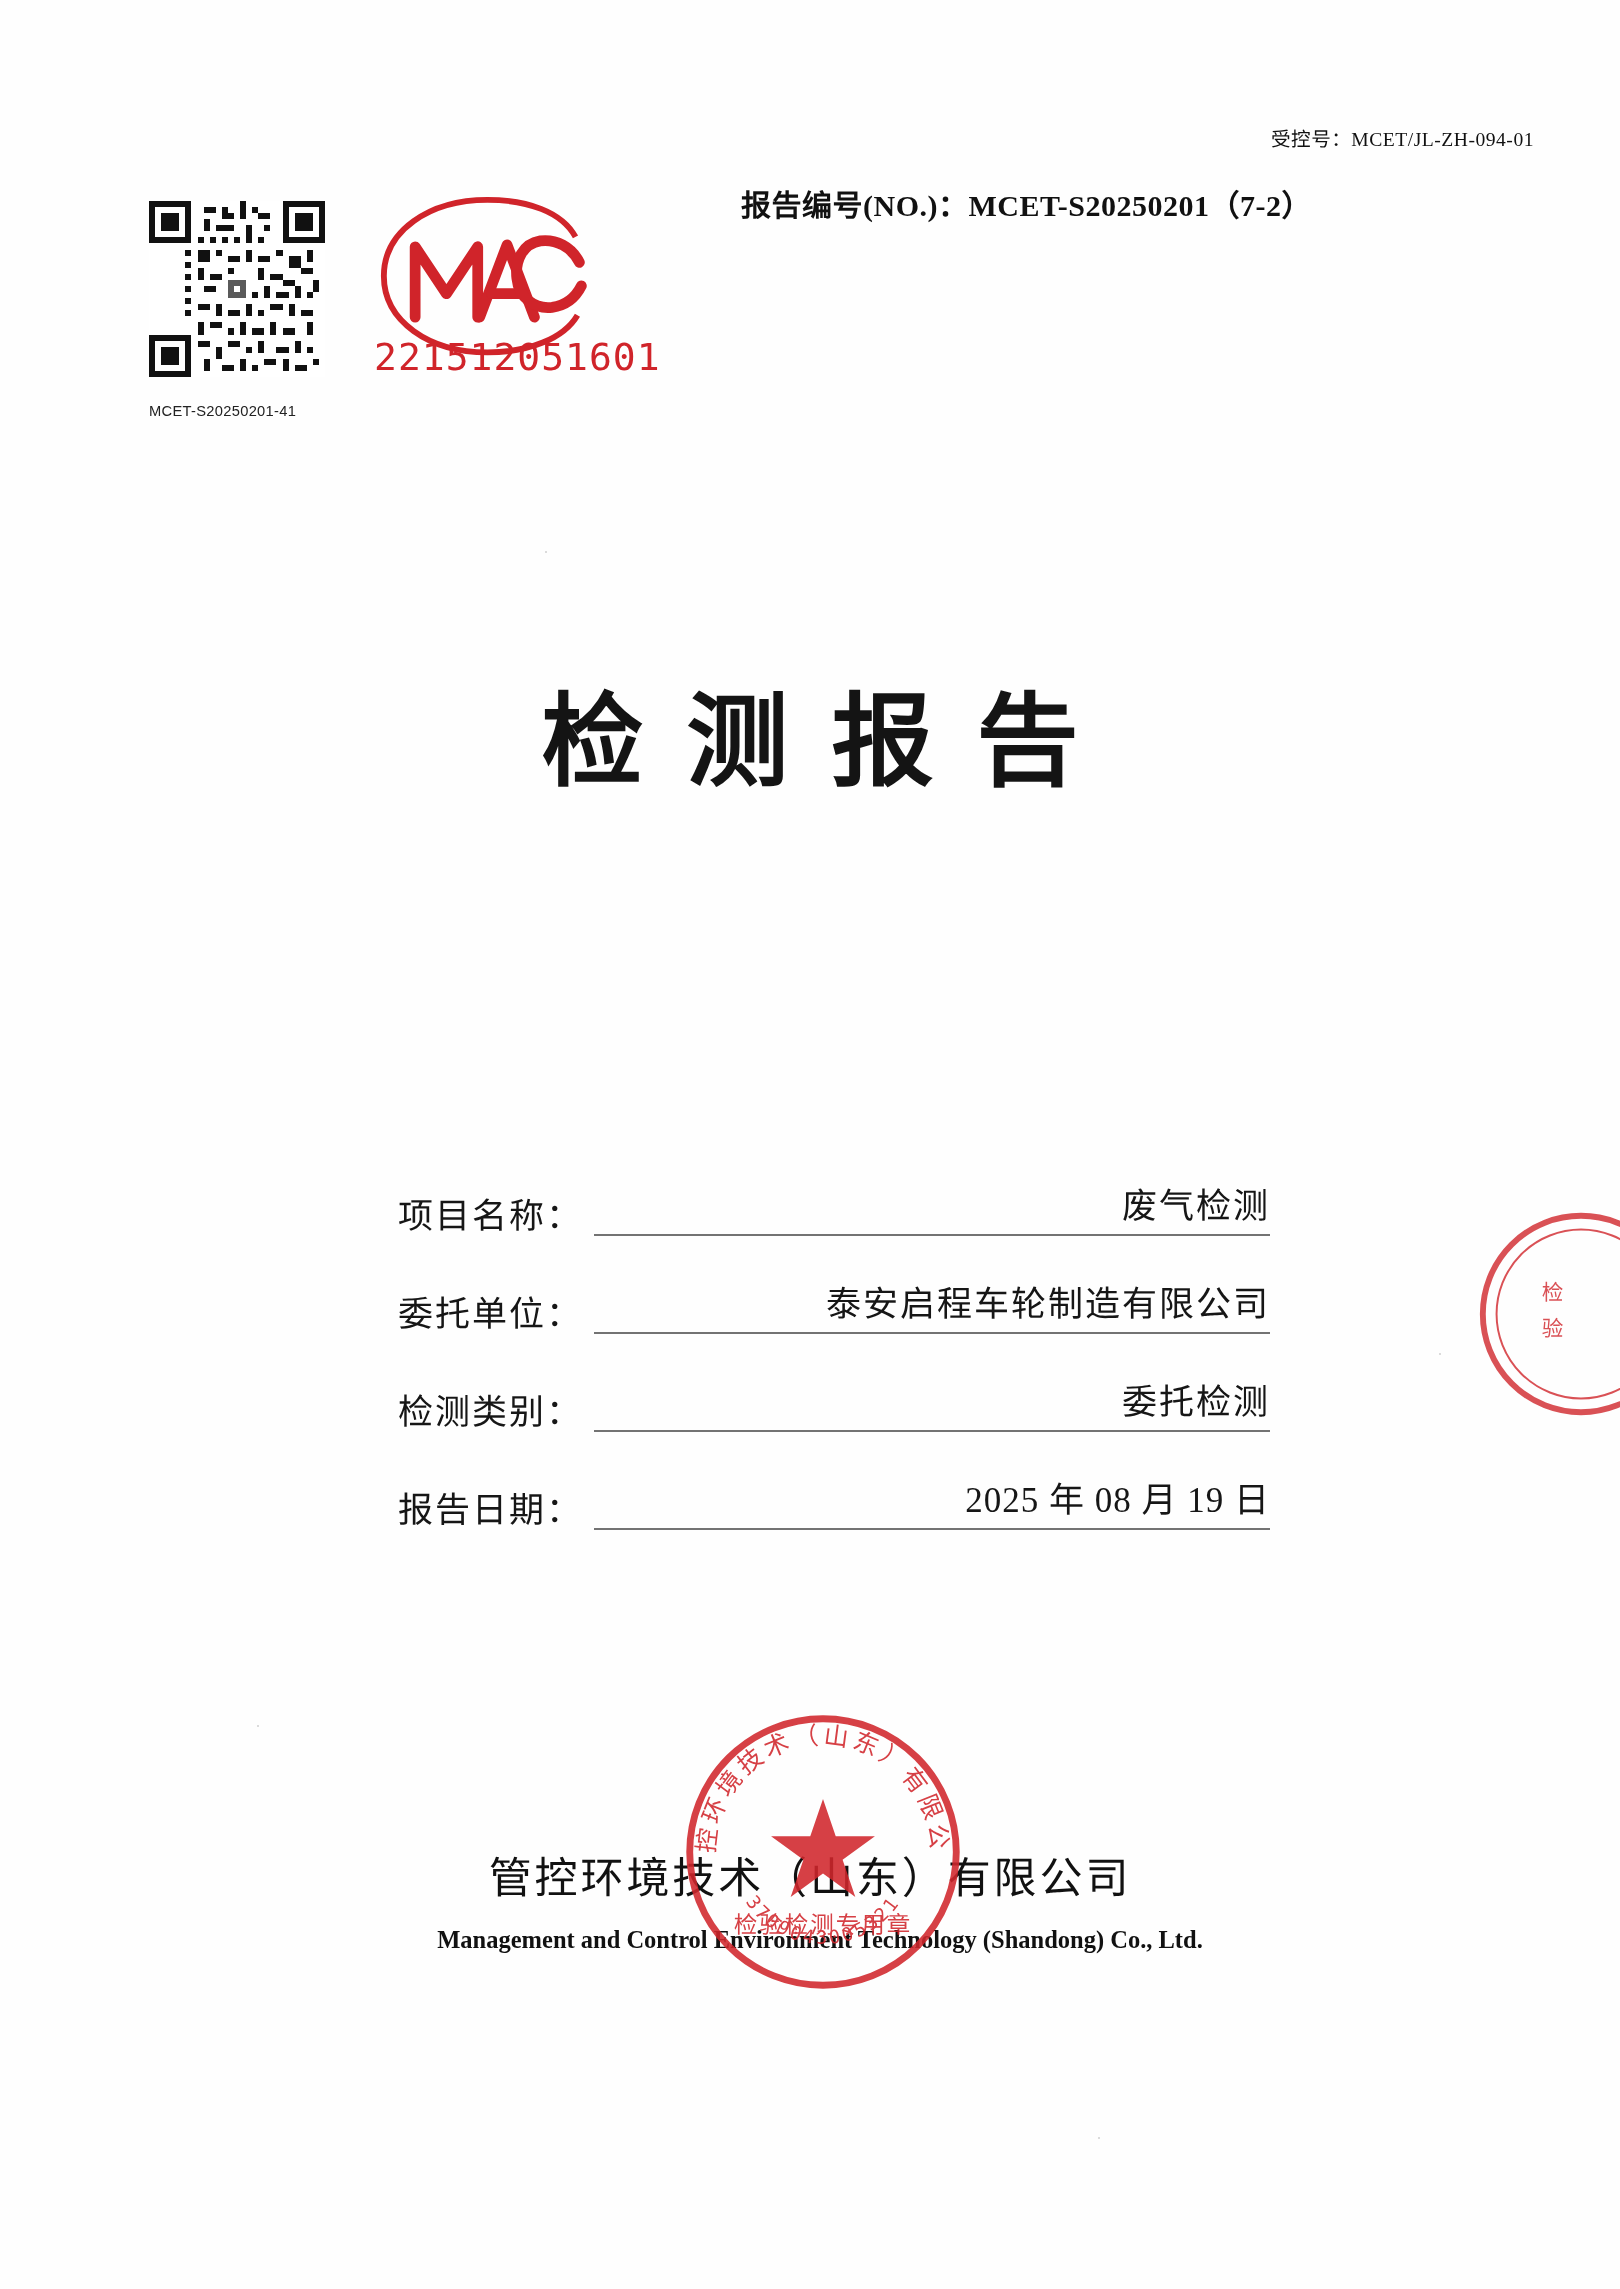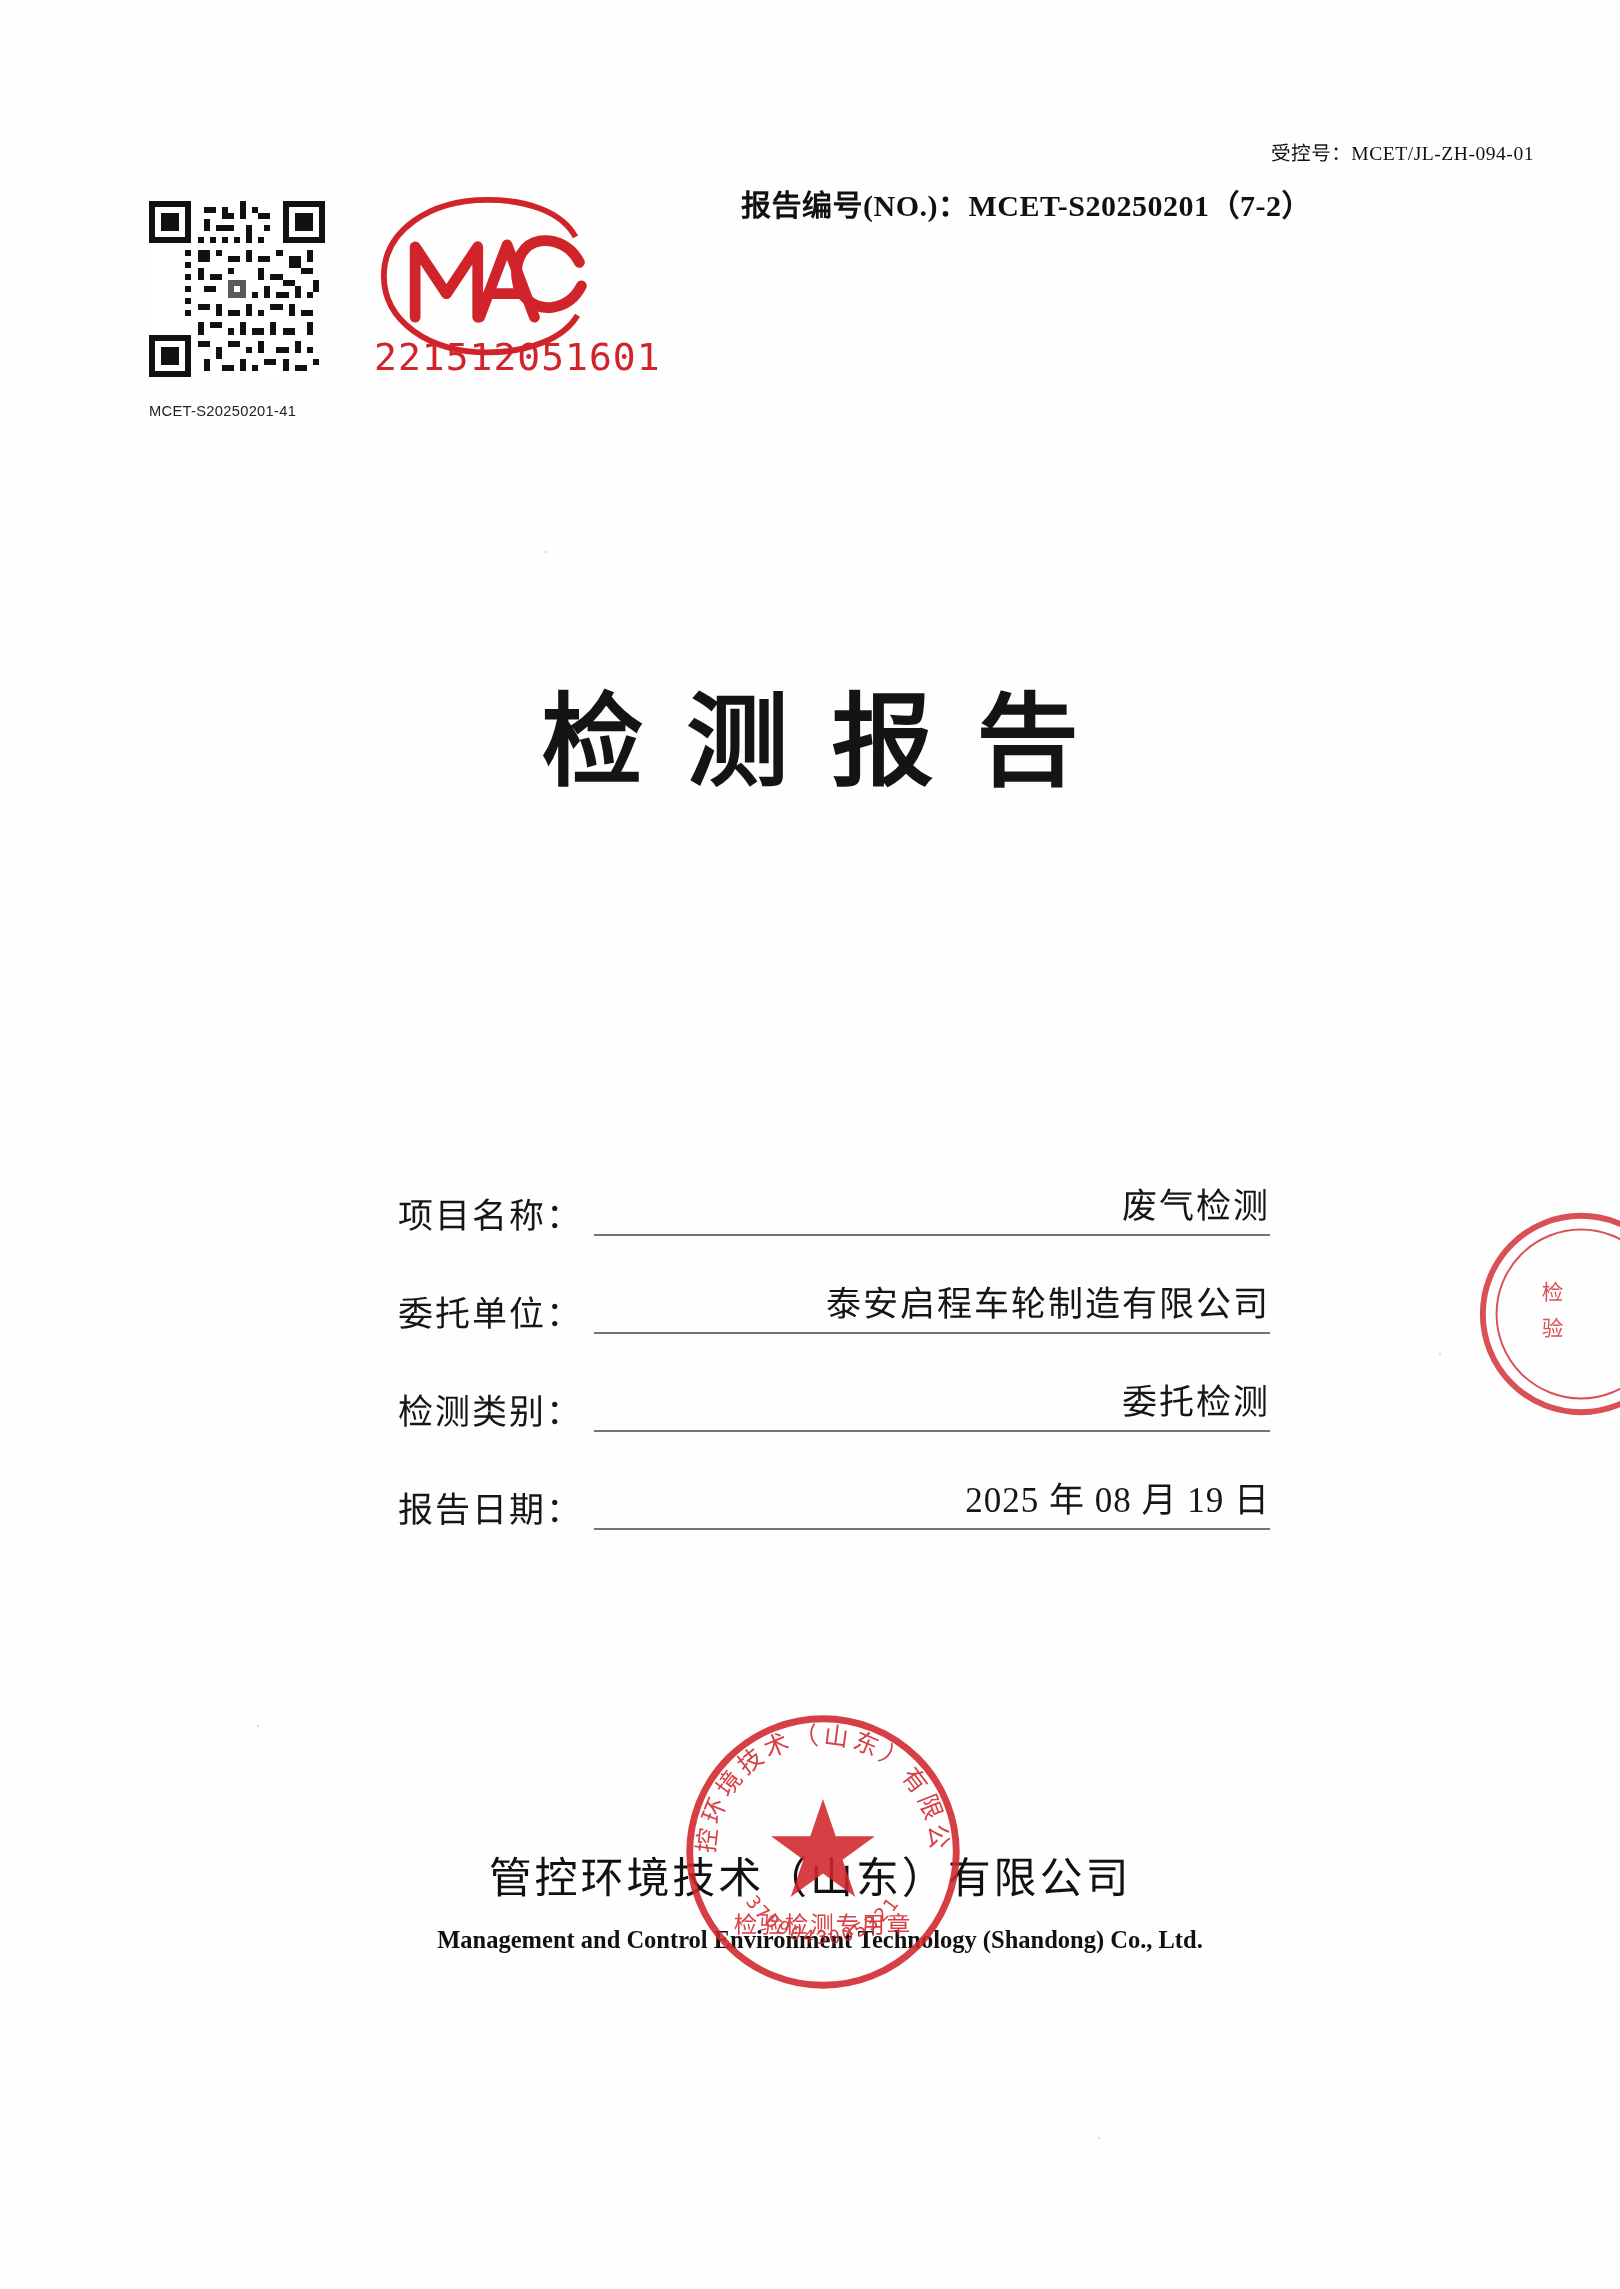--- a/index.html
+++ b/index.html
@@ -32,21 +32,21 @@
     position: absolute;
     width: 2px; height: 2px;
     background: #cfcfcf;
     border-radius: 50%;
   }
 
   
   .control-no {
     position: absolute;
     right: 86px;
-    top: 137px;
+    top: 123px;
     font-size: 19.6px;
     letter-spacing: 0.5px;
     white-space: nowrap;
     font-family: "Liberation Serif", serif;
   }
 
   .report-no {
     position: absolute;
     left: 741px;
     top: 181px;

